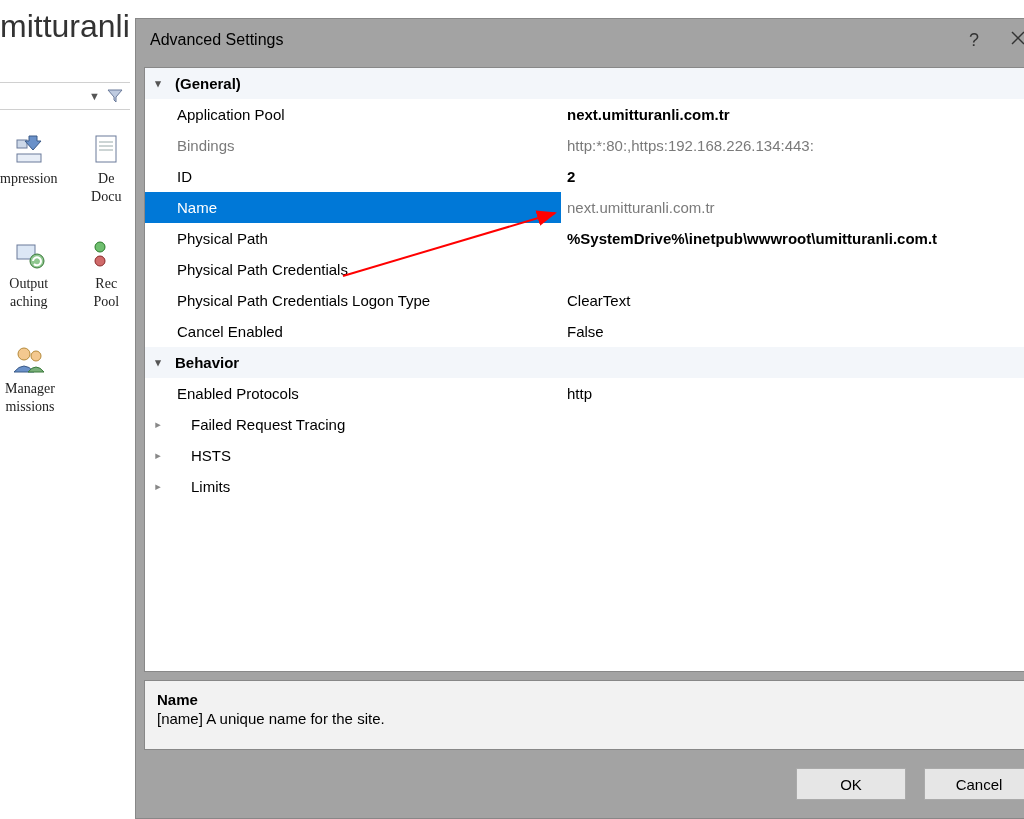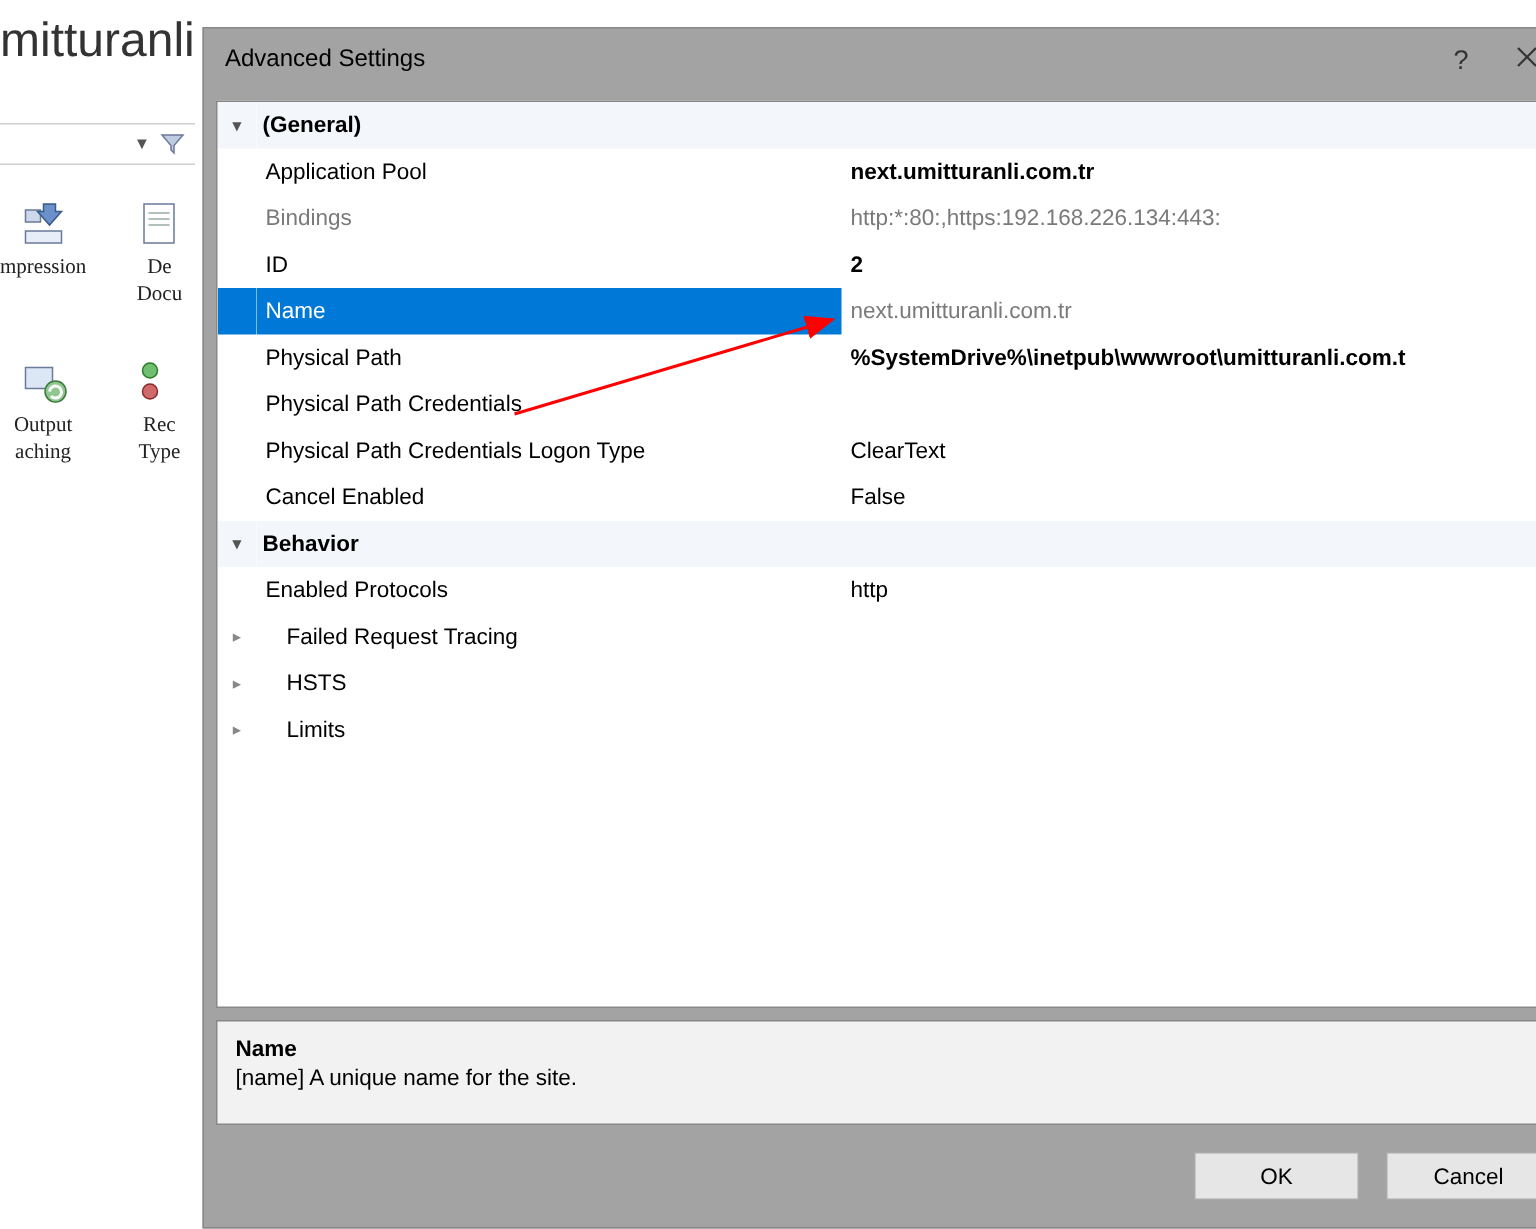--- a/index.html
+++ b/index.html
@@ -251,21 +251,35 @@
 aching</span>
     </div>
     <div class="icon-item">
       <span class="icon-box">
         <svg width="36" height="36" viewBox="0 0 36 36">
           <circle cx="12" cy="10" r="5" fill="#6fbf6f" stroke="#2a7a2a"></circle>
           <circle cx="12" cy="24" r="5" fill="#d06a6a" stroke="#8a2a2a"></circle>
         </svg>
       </span>
       <span style="white-space:pre">Rec
-Type</span>
+Pool</span>
+    </div>
+  </div>
+  <div class="icon-group">
+    <div class="icon-item">
+      <span class="icon-box">
+        <svg width="40" height="36" viewBox="0 0 40 36">
+          <circle cx="14" cy="12" r="6" fill="#f3c88f" stroke="#b58a3a"></circle>
+          <circle cx="26" cy="14" r="5" fill="#f3c88f" stroke="#b58a3a"></circle>
+          <path d="M4 30 q10 -12 20 0 Z" fill="#6a91c9" stroke="#3a5a88"></path>
+          <path d="M18 30 q8 -10 16 0 Z" fill="#7ab07a" stroke="#3a7a3a"></path>
+        </svg>
+      </span>
+      <span style="white-space:pre">Manager
+missions</span>
     </div>
   </div>
 </div>
 
 <div class="dialog">
   <div class="dialog-titlebar">
     <span class="dialog-title">Advanced Settings</span>
     <div class="title-btn">?</div>
     <div class="title-btn">
       <span class="close-x">

